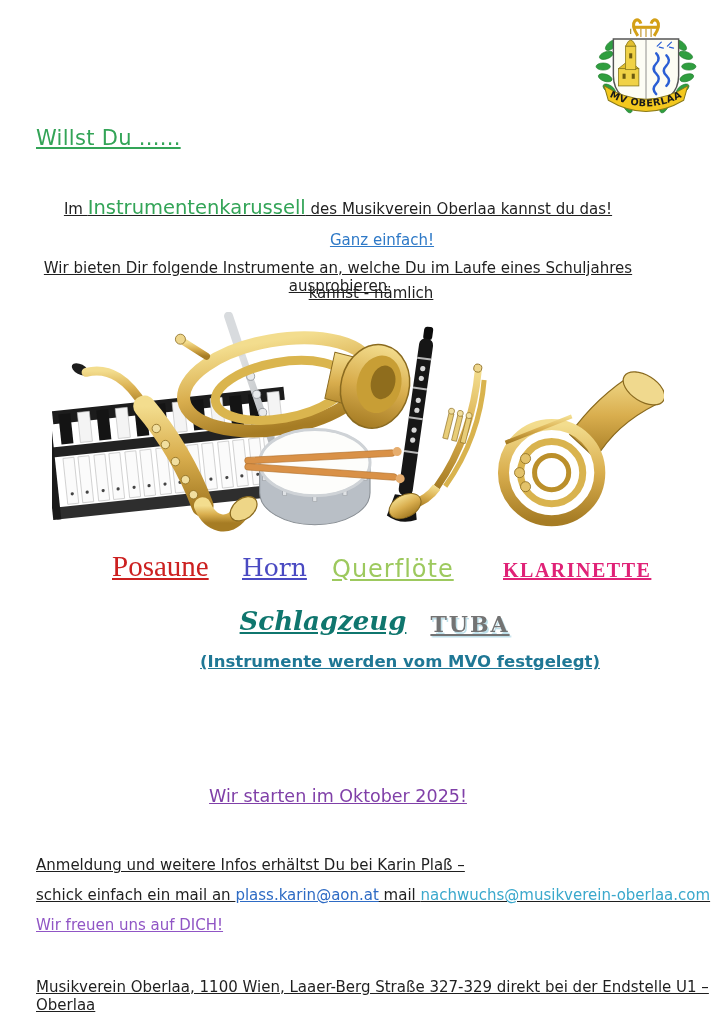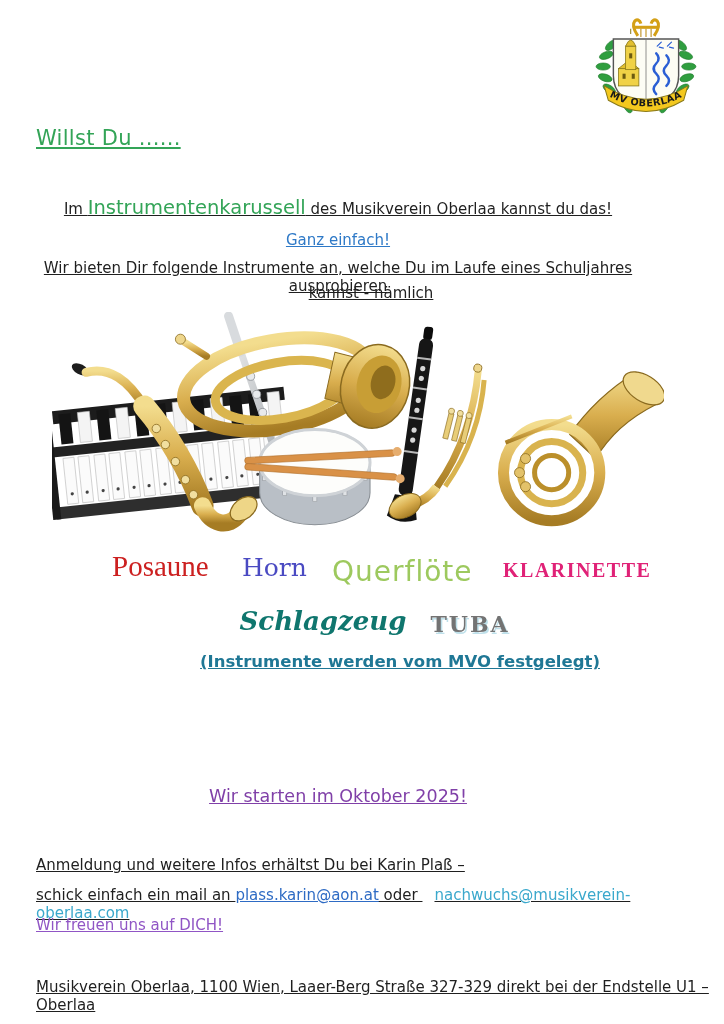--- a/index.html
+++ b/index.html
@@ -10,43 +10,43 @@
   .abs{position:absolute;text-decoration:underline;}
   .centered{left:0;width:676px;text-align:center;}
   .prewrap{white-space:pre;}
 
   .logo{position:absolute;top:14px;right:26px;width:104px;height:100px;}
 
   .willst{left:36px;top:126px;font-size:21px;color:#33a457;letter-spacing:.3px;}
   .ausprobieren{left:36px;top:169px;font-size:15px;}
   .im-line{top:196px;font-size:15px;}
   .green-big{font-size:19.5px;color:#33a457;}
-  .ganz{top:231px;font-size:15px;color:#2e79c7;}
+  .ganz{top:231px;font-size:15px;color:#2e79c7;padding-left:44px;}
   .bieten{top:259px;font-size:15px;}
   .kannst2{top:284px;font-size:15px;margin-left:33px;}
 
   .instruments{position:absolute;left:52px;top:312px;width:612px;height:236px;}
 
-  .iname{position:absolute;white-space:nowrap;}
+  .iname{position:absolute;white-space:nowrap;text-decoration:underline;}
   .posaune{left:112px;top:550px;font-family:"Liberation Serif",serif;font-size:29px;color:#cc2020;}
   .hornname{left:242px;top:553px;font-family:"DejaVu Serif",serif;font-size:25px;color:#4a4ac2;text-align:center;}
-  .querfloete{left:332px;top:555px;font-size:28px;color:#9dc95e;letter-spacing:1px;}
+  .querfloete{left:332px;top:555px;font-size:24px;color:#9dc95e;letter-spacing:1px;}
   .klarinette{left:503px;top:559px;font-family:"Liberation Serif",serif;font-weight:bold;font-size:20px;color:#e02277;letter-spacing:1.5px;}
   .schlagzeug{left:323px;top:606px;transform:translateX(-50%);font-family:"DejaVu Serif",serif;font-style:italic;font-weight:bold;font-size:26px;color:#0f766e;}
   .tuba{left:470px;top:611px;transform:translateX(-50%);font-family:"DejaVu Serif",serif;font-weight:bold;font-size:22px;color:#737373;letter-spacing:2px;text-shadow:1.5px 1.5px 0 #bfe0ea;}
   .note{left:400px;top:652px;transform:translateX(-50%);font-size:16.5px;font-weight:bold;color:#1f7795;white-space:nowrap;}
 
   .interesse{top:722px;font-size:17px;color:#2e79c7;}
   .start{top:786px;font-size:17.5px;color:#8040a8;}
 
   .c1{left:36px;top:856px;font-size:15px;text-align:right;}
   .c2{left:36px;top:886px;font-size:15px;}
   .c3{left:36px;top:916px;font-size:15px;color:#9055c5;}
   .link{color:#2e6bc4;text-decoration:underline;cursor:pointer;}
-  .cyan{color:#3aa8cc;cursor:pointer;margin-left:12px;}
+  .cyan{color:#3aa8cc;cursor:pointer;}
   .footer-line{left:36px;top:978px;font-size:15px;}
 </style>
 </head>
 <body>
 
 <div class="page">
 
   <svg class="logo" viewBox="0 0 102 97">
 
     <g>
@@ -275,18 +275,18 @@
   <div class="iname hornname">Horn</div>
   <div class="iname querfloete">Querflöte</div>
   <div class="iname klarinette">KLARINETTE</div>
   <div class="iname schlagzeug">Schlagzeug</div>
   <div class="iname tuba">TUBA</div>
   <div class="abs note">(Instrumente werden vom MVO festgelegt)</div>
 
   <div class="abs centered start">Wir starten im Oktober 2025!</div>
 
   <div class="abs c1">Anmeldung und weitere Infos erhältst Du bei Karin Plaß –</div>
-  <div class="abs c2"><span>schick einfach ein mail an </span><a class="link">plass.karin@aon.at</a><span> oder </span><a class="cyan">nachwuchs@musikverein-oberlaa.com</a></div>
+  <div class="abs c2"><span>schick einfach ein mail an </span><a class="link">plass.karin@aon.at</a><span> mail </span><a class="cyan">nachwuchs@musikverein-oberlaa.com</a></div>
   <div class="abs c3">Wir freuen uns auf DICH!</div>
 
   <div class="abs footer-line">Musikverein Oberlaa, 1100 Wien, Laaer-Berg Straße 327-329 direkt bei der Endstelle U1 – Oberlaa</div>
 
 </div>
 
 </body></html>

